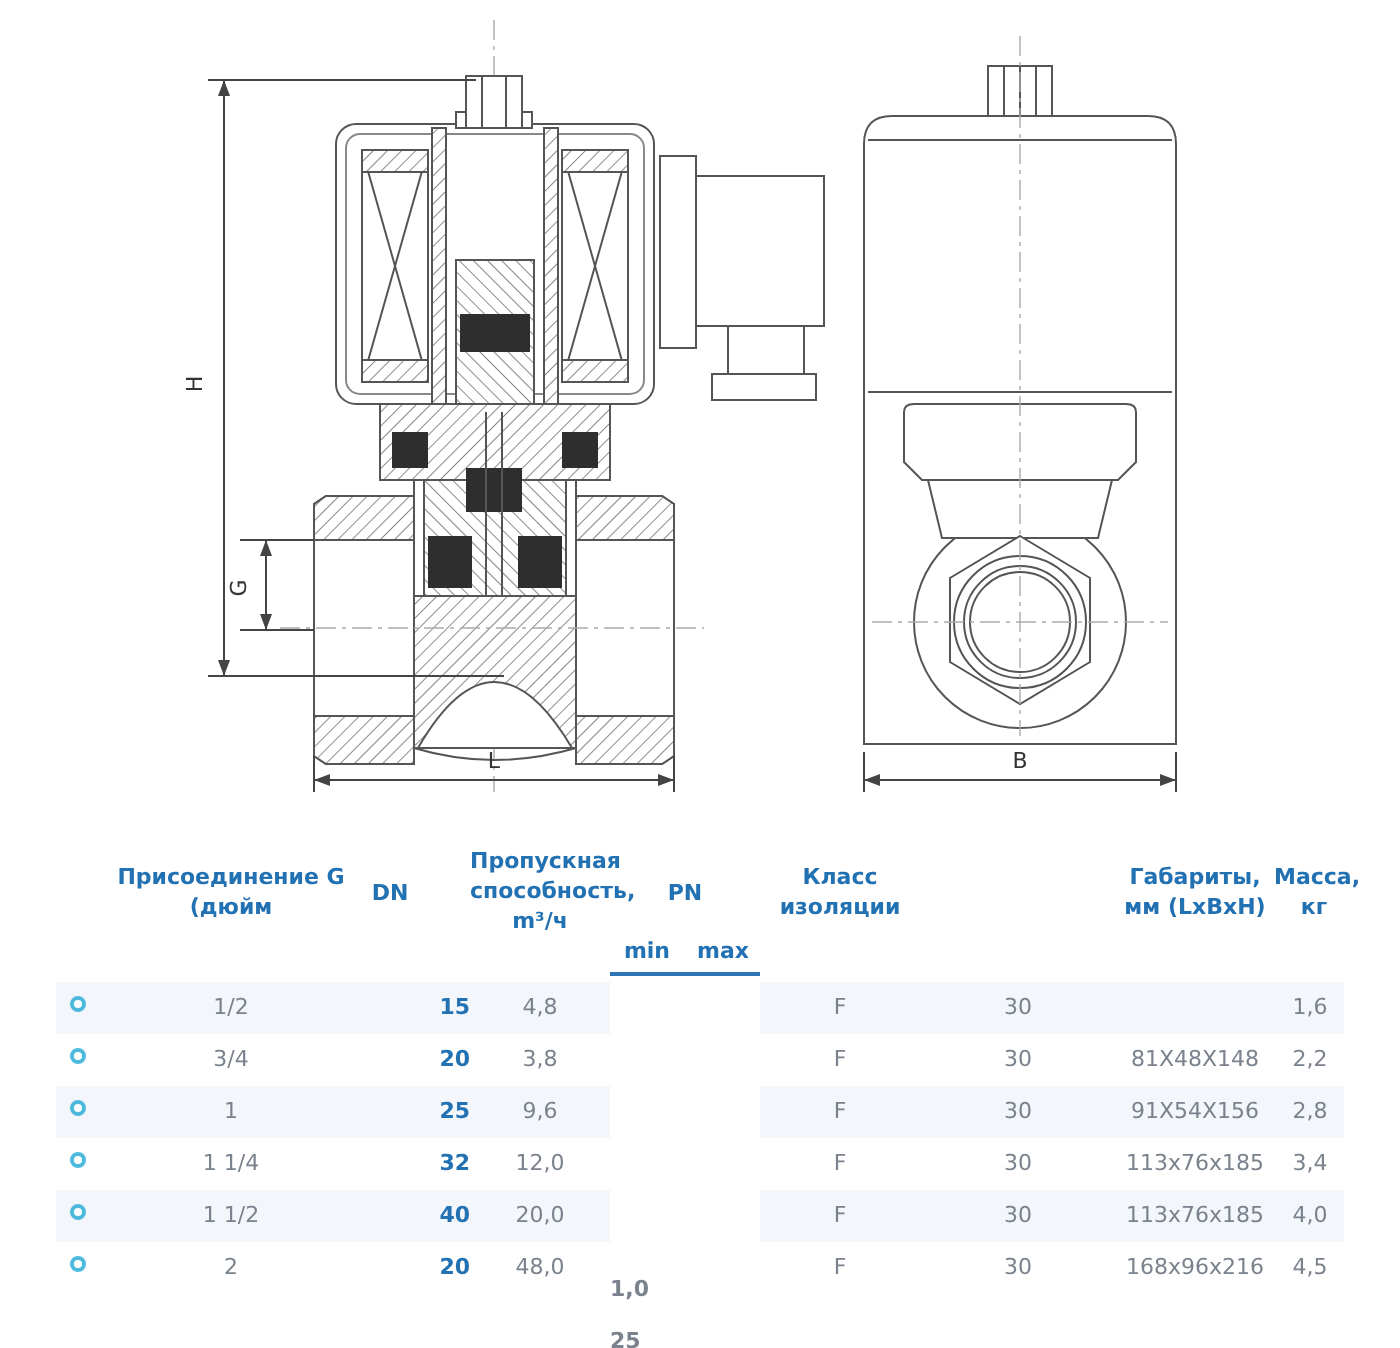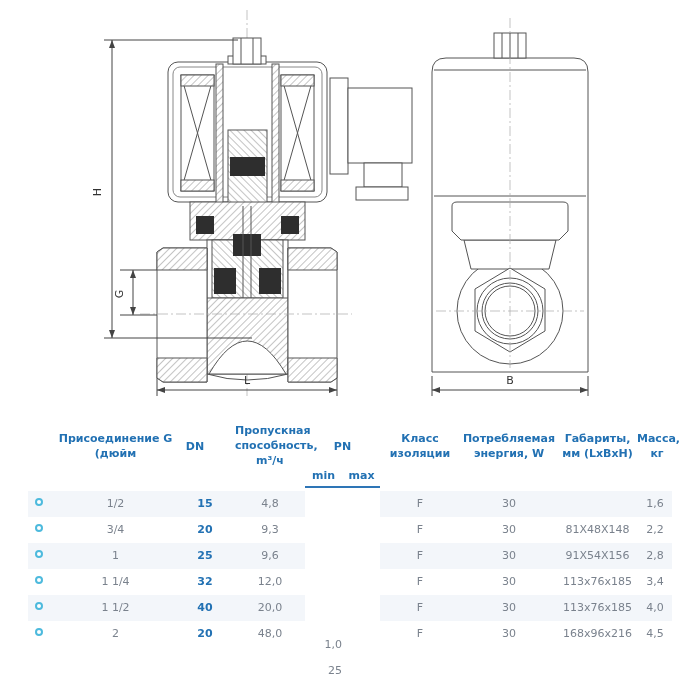--- a/index.html
+++ b/index.html
@@ -23,31 +23,31 @@
 
   .tbody{position:absolute;top:76px;left:0;width:700px;}
   .row{position:relative;width:700px;height:26px;padding-left:48px;}
   .stripe{position:absolute;top:0;height:26px;display:none;}
   .row.striped .stripe{display:block;background:var(--stripe);}
   .stripe-left{left:28px;width:277px;}
   .stripe-right{left:380px;width:292px;}
   .cell{position:absolute;top:0;height:26px;line-height:26px;text-align:center;
         font-size:11px;color:var(--text-gray);}
   .c-conn{left:56px;width:119px;}
-  .c-dn{left:175px;width:60px;font-weight:bold;color:var(--accent-blue);}
+  .c-dn{left:175px;width:60px;font-weight:bold;color:var(--accent-blue);text-align:right;}
   .c-flow{left:235px;width:70px;}
   .c-ins{left:380px;width:80px;}
   .c-pow{left:460px;width:98px;}
   .c-dim{left:558px;width:79px;}
   .c-mass{left:637px;width:36px;text-align:center;}
   .ring{position:absolute;left:35px;top:7px;width:8px;height:8px;border:2.5px solid var(--icon-ring);
         border-radius:50%;background:#fff;}
   .pn-values{position:absolute;left:305px;top:217px;width:75px;height:26px;line-height:26px;
              font-size:11px;color:var(--text-gray);}
-  .pn-values span{display:inline-block;width:37px;text-align:right;}
+  .pn-values span{display:inline-block;width:37px;text-align:left;font-weight:bold;}
 
   svg text{font-family:"DejaVu Sans","Liberation Sans",sans-serif;font-size:11px;fill:#333;}
 </style>
 </head>
 <body>
 
 <div class="page">
 
   <svg class="drawings" width="700" height="410" viewBox="0 0 700 410">
     <defs>
@@ -216,22 +216,20 @@
       <div class="hcell" style="left:165px;width:60px;top:24px">DN</div>
       <div class="hcell" style="left:235px;width:70px;top:8px">Пропускная
 способность,
 m³/ч</div>
       <div class="hcell" style="left:305px;width:75px;top:24px">PN</div>
       <div class="hcell" style="left:305px;width:37px;top:53px">min</div>
       <div class="hcell" style="left:343px;width:37px;top:53px">max</div>
       <div class="pn-underline"></div>
       <div class="hcell" style="left:380px;width:80px;top:16px">Класс
 изоляции</div>
-      <div class="hcell" style="left:460px;width:98px;top:16px">Потребляемая
-энергия, W</div>
       <div class="hcell" style="left:558px;width:79px;top:16px">Габариты,
 мм (LxBxH)</div>
       <div class="hcell" style="left:637px;width:40px;top:16px">Масса,
 кг</div>
     </div>
 
     <div class="tbody">
         <div class="row striped">
       <div class="stripe stripe-left"></div>
       <div class="stripe stripe-right"></div>
@@ -241,21 +239,21 @@
       <div class="cell c-flow">4,8</div>
       <div class="cell c-ins">F</div>
       <div class="cell c-pow">30</div>
       <div class="cell c-mass">1,6</div>
     </div>
         <div class="row">
 
       <span class="ring"></span>
       <div class="cell c-conn">3/4</div>
       <div class="cell c-dn">20</div>
-      <div class="cell c-flow">9,3</div>
+      <div class="cell c-flow">3,8</div>
       <div class="cell c-ins">F</div>
       <div class="cell c-pow">30</div>
       <div class="cell c-dim">81X48X148</div>
       <div class="cell c-mass">2,2</div>
     </div>
         <div class="row striped">
       <div class="stripe stripe-left"></div>
       <div class="stripe stripe-right"></div>
       <span class="ring"></span>
       <div class="cell c-conn">1</div>

